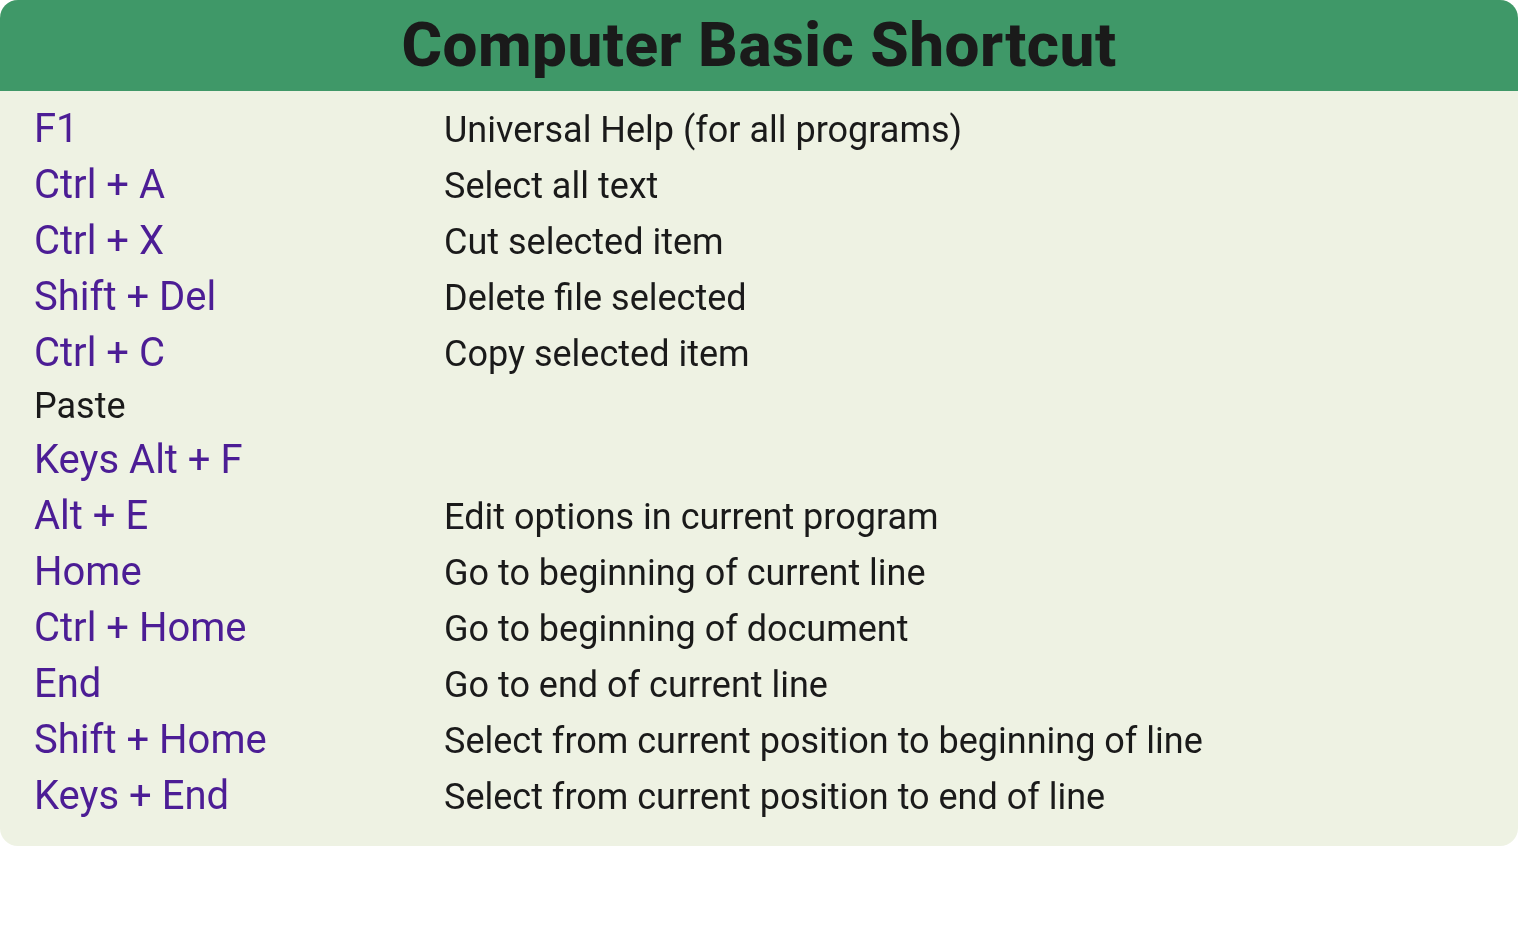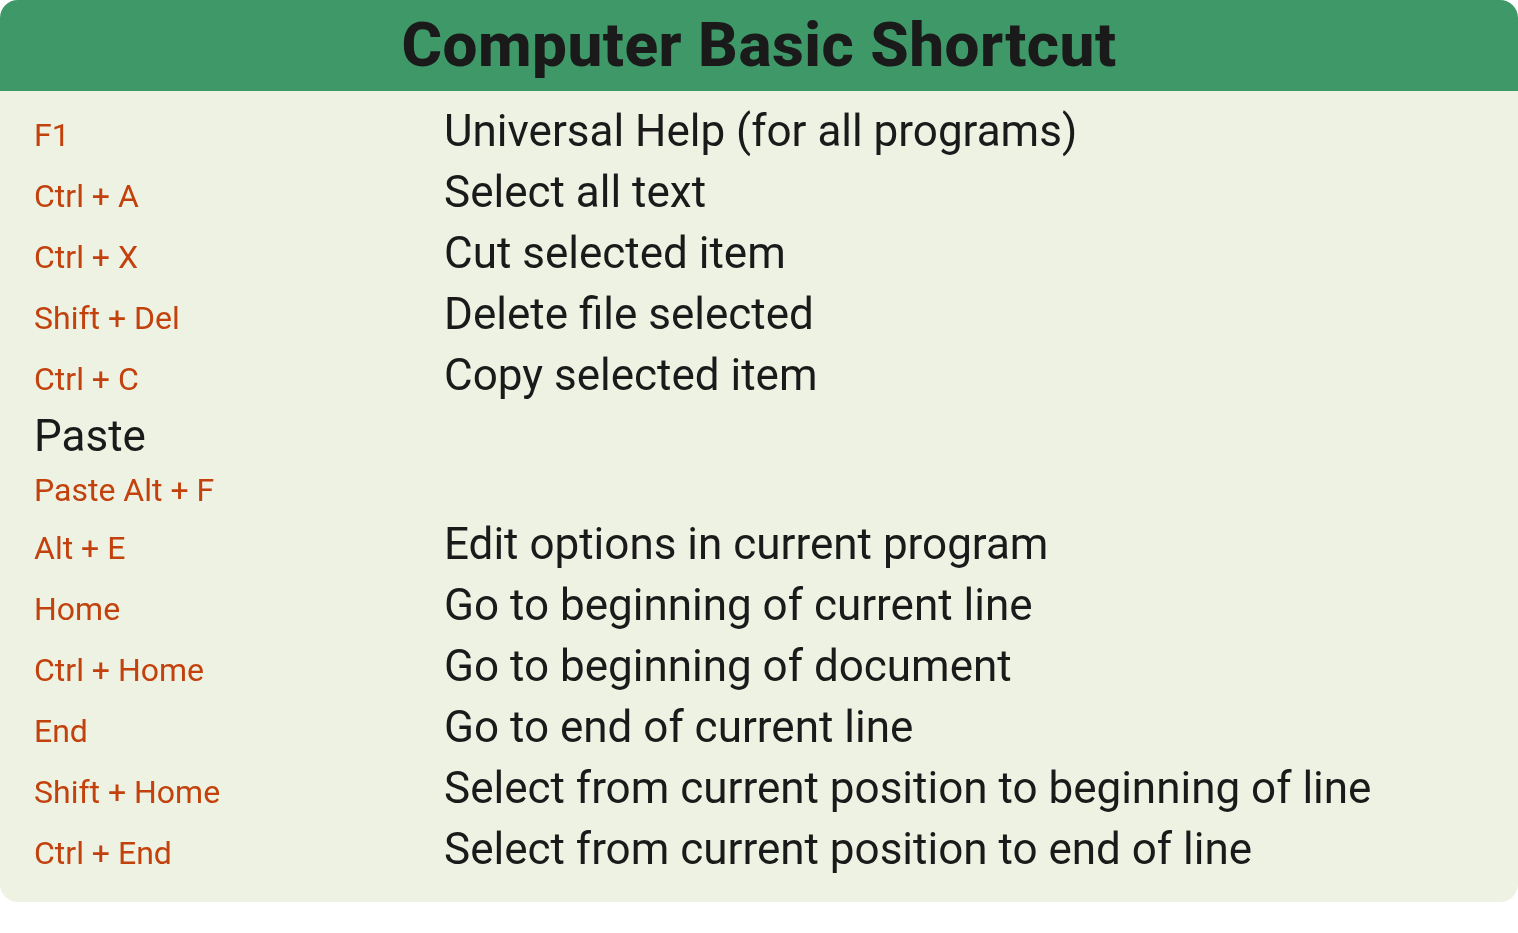--- a/index.html
+++ b/index.html
@@ -33,27 +33,27 @@
     .content {
       padding: 14px 34px 18px 34px;
     }
     .row {
       display: flex;
       align-items: baseline;
       margin-bottom: 9px;
     }
     .key-col {
       flex: 0 0 410px;
-      font-size: 32px;
-      color: #c2410c;
+      font-size: 40px;
+      color: #4c1d95;
       font-weight: 400;
     }
     .desc-col {
       flex: 1;
-      font-size: 44px;
+      font-size: 36px;
       color: #1a1a1a;
       font-weight: 400;
     }
   </style>
 </head>
 <body>
 
 <div class="card">
   <div class="header">
     <h1>Computer Basic Shortcut</h1>
@@ -76,21 +76,21 @@
       <div class="desc-col">Delete file selected</div>
     </div>
     <div class="row">
       <div class="key-col">Ctrl + C</div>
       <div class="desc-col">Copy selected item</div>
     </div>
     <div class="row">
       <div class="desc-col">Paste</div>
     </div>
     <div class="row">
-      <div class="key-col">Paste Alt + F</div>
+      <div class="key-col">Keys Alt + F</div>
     </div>
     <div class="row">
       <div class="key-col">Alt + E</div>
       <div class="desc-col">Edit options in current program</div>
     </div>
     <div class="row">
       <div class="key-col">Home</div>
       <div class="desc-col">Go to beginning of current line</div>
     </div>
     <div class="row">
@@ -99,17 +99,17 @@
     </div>
     <div class="row">
       <div class="key-col">End</div>
       <div class="desc-col">Go to end of current line</div>
     </div>
     <div class="row">
       <div class="key-col">Shift + Home</div>
       <div class="desc-col">Select from current position to beginning of line</div>
     </div>
     <div class="row">
-      <div class="key-col">Ctrl + End</div>
+      <div class="key-col">Keys + End</div>
       <div class="desc-col">Select from current position to end of line</div>
     </div>
   </div>
 </div>
 
 </body></html>

